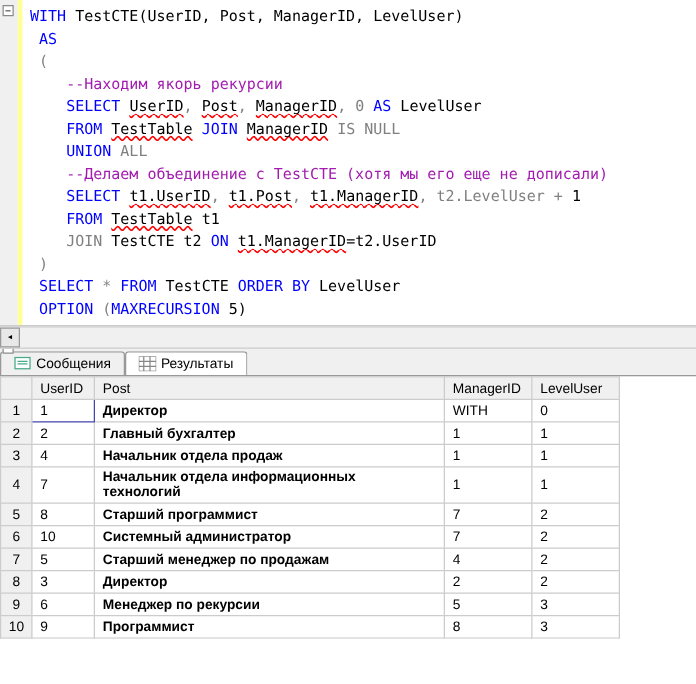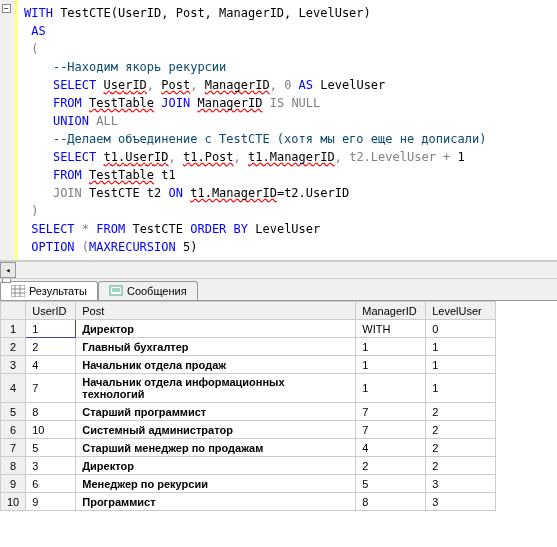--- a/index.html
+++ b/index.html
@@ -6,21 +6,21 @@
 body { font-family: Consolas, monospace; font-size: 12px; background: #fff; width: 557px; }
 .editor { background: #fff; display: flex; border-bottom: 1px solid #ccc; }
 .gutter { width: 14px; background: #f0f0f0; position: relative; }
 .fold { position: absolute; width: 9px; height: 9px; border: 1px solid #888; background: #fff; font-size: 8px; line-height: 7px; text-align: center; cursor: pointer; left: 2px; }
 .fold1 { top: 4px; }
 .fold2 { top: 274px; }
 .yellowbar { width: 4px; background: #ffff99; }
 .code { padding: 4px 6px; white-space: pre; line-height: 18px; color: #000; }
 .kw { color: #0000ff; }
 .gray { color: #808080; }
-.comment { color: #0c4a6e; }
+.comment { color: #a21caf; }
 .squiggle { text-decoration: underline wavy red; text-decoration-skip-ink: none; }
 .scrollstrip { height: 18px; background: #f0f0f0; border-top: 1px solid #ccc; border-bottom: 1px solid #ccc; position: relative; }
 .scroll-left { position: absolute; left: 0; top: 0; width: 16px; height: 16px; border: 1px solid #999; background: #e8e8e8; text-align: center; font-size: 9px; line-height: 14px; }
 .tabs { display: flex; background: #f0f0f0; border-bottom: 1px solid #999; font-family: Tahoma, sans-serif; font-size: 11px; }
 .tab { display: flex; align-items: center; gap: 4px; padding: 3px 10px; border: 1px solid #999; border-bottom: none; background: #fff; margin-top: 2px; border-radius: 3px 3px 0 0; cursor: pointer; }
 .tab.inactive { background: #f0f0f0; }
 .tab-icon { width: 14px; height: 12px; display: inline-block; }
 .grid { font-family: Tahoma, sans-serif; font-size: 11px; border-collapse: collapse; }
 .grid th, .grid td { border: 1px solid #ccc; padding: 2px 6px; text-align: left; height: 18px; background: #fff; }
 .grid th { background: #f0f0f0; font-weight: normal; }
@@ -57,41 +57,41 @@
  <span class="kw">SELECT</span><span class="gray"> * </span><span class="kw">FROM</span><span> TestCTE </span><span class="kw">ORDER BY</span><span> LevelUser</span>
  <span class="kw">OPTION</span><span class="gray"> (</span><span class="kw">MAXRECURSION</span><span> 5)</span>
 </div>
 </div>
 
 <div class="scrollstrip">
   <div class="scroll-left">◂</div>
 </div>
 
 <div class="tabs">
+  <div class="tab inactive">
+    <span class="tab-icon">
+      <svg width="14" height="12">
+          <rect x="1" y="1" width="12" height="9" fill="#fff" stroke="#4a8"></rect>
+          <line x1="3" y1="4" x2="11" y2="4" stroke="#4a8"></line>
+          <line x1="3" y1="6" x2="11" y2="6" stroke="#4a8"></line>
+        </svg>
+    </span>
+    <span>Сообщения</span>
+  </div>
   <div class="tab">
     <span class="tab-icon">
       <svg width="14" height="12">
           <rect x="0" y="0" width="14" height="12" fill="#fff" stroke="#888"></rect>
           <line x1="0" y1="4" x2="14" y2="4" stroke="#888"></line>
           <line x1="0" y1="8" x2="14" y2="8" stroke="#888"></line>
           <line x1="4" y1="0" x2="4" y2="12" stroke="#888"></line>
           <line x1="9" y1="0" x2="9" y2="12" stroke="#888"></line>
         </svg>
     </span>
     <span>Результаты</span>
-  </div>
-  <div class="tab inactive">
-    <span class="tab-icon">
-      <svg width="14" height="12">
-          <rect x="1" y="1" width="12" height="9" fill="#fff" stroke="#4a8"></rect>
-          <line x1="3" y1="4" x2="11" y2="4" stroke="#4a8"></line>
-          <line x1="3" y1="6" x2="11" y2="6" stroke="#4a8"></line>
-        </svg>
-    </span>
-    <span>Сообщения</span>
   </div>
 </div>
 
 <table class="grid">
   <thead>
     <tr>
       <th class="corner"></th>
       <th class="col-user">UserID</th>
       <th class="col-post">Post</th>
       <th class="col-mgr">ManagerID</th>

